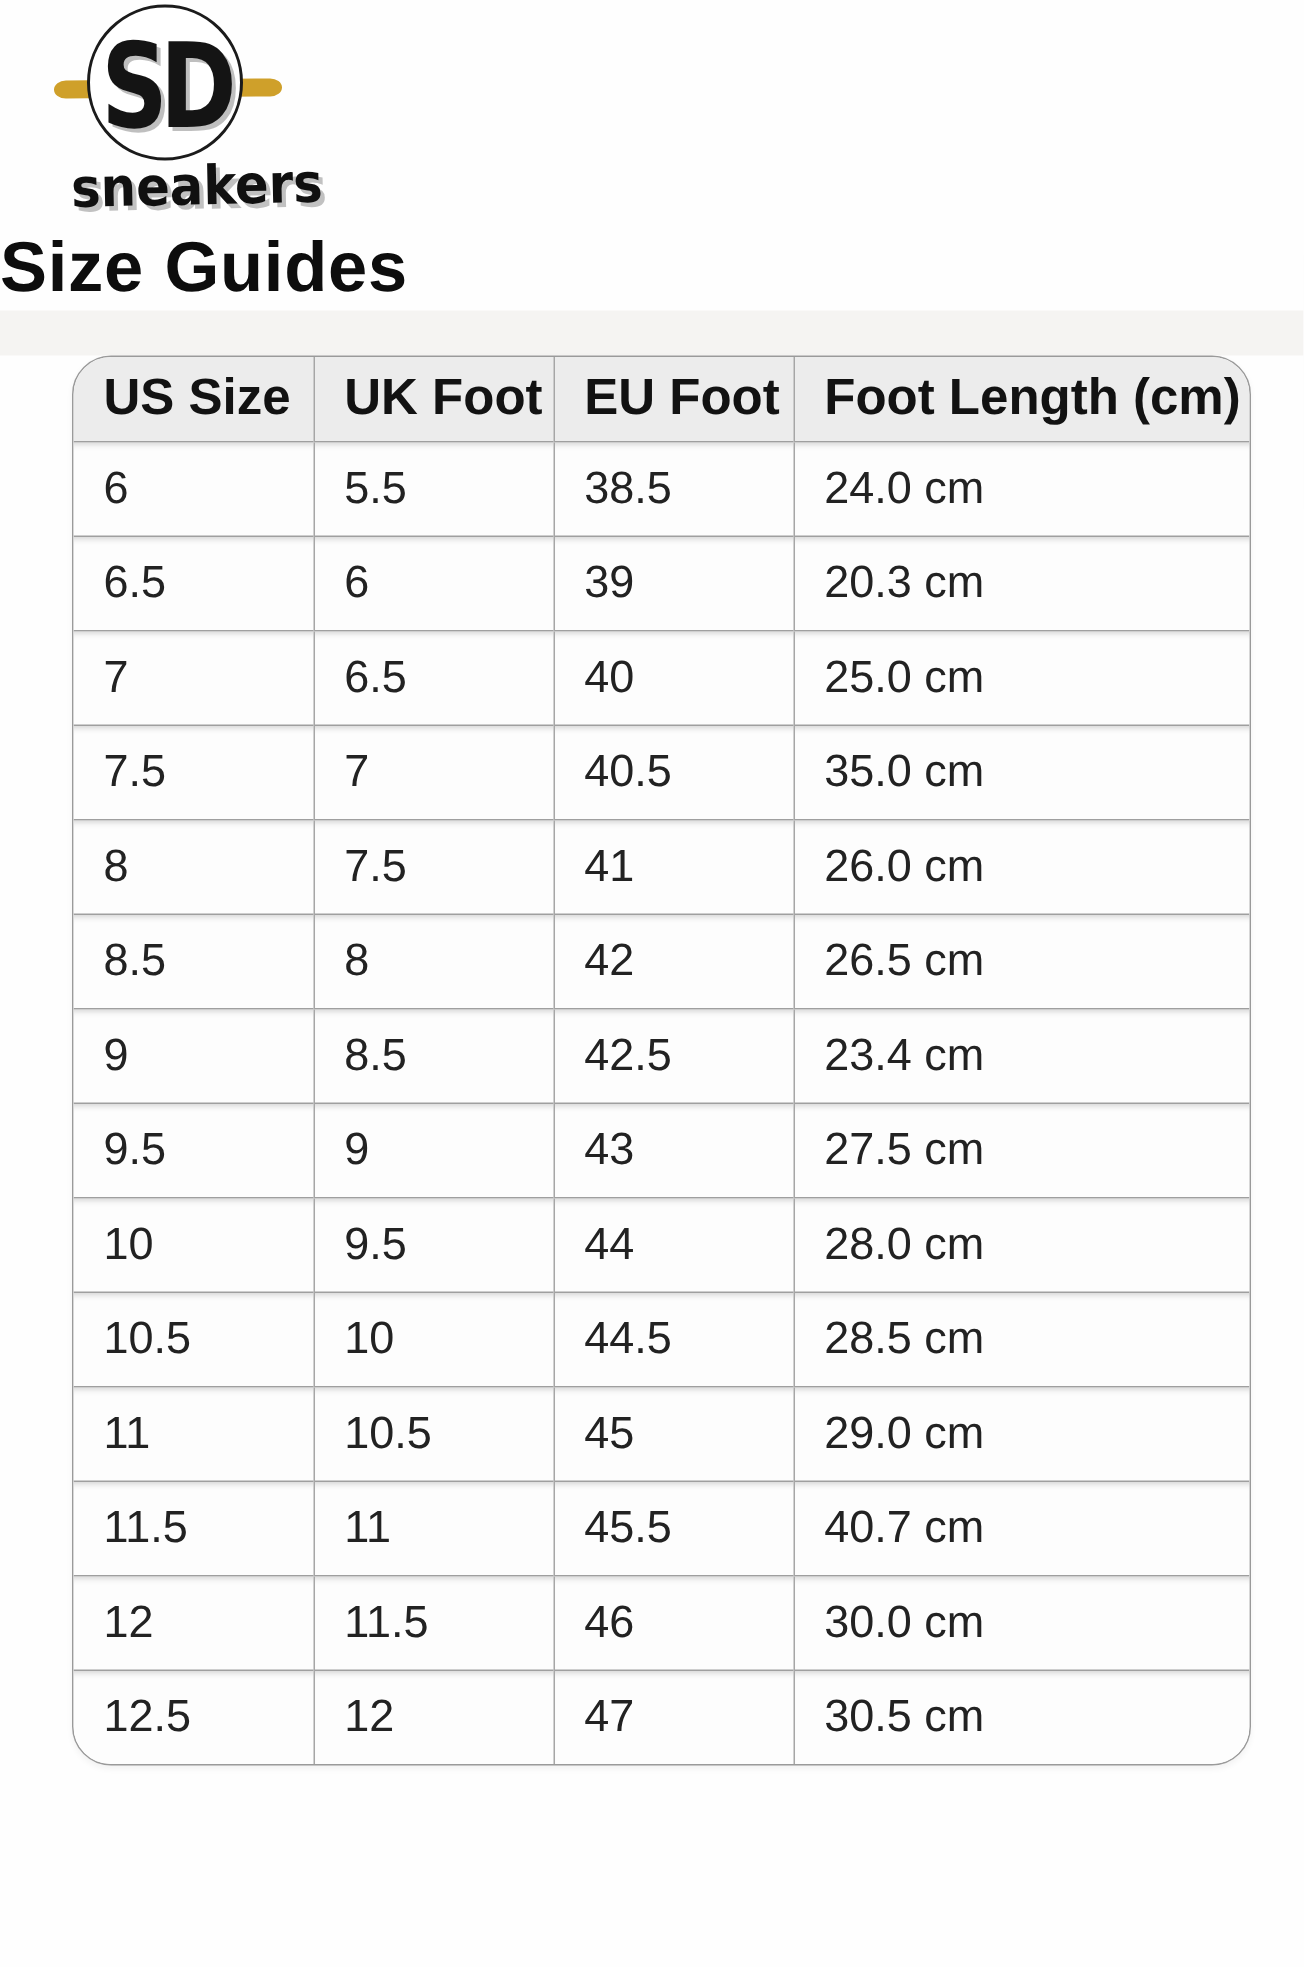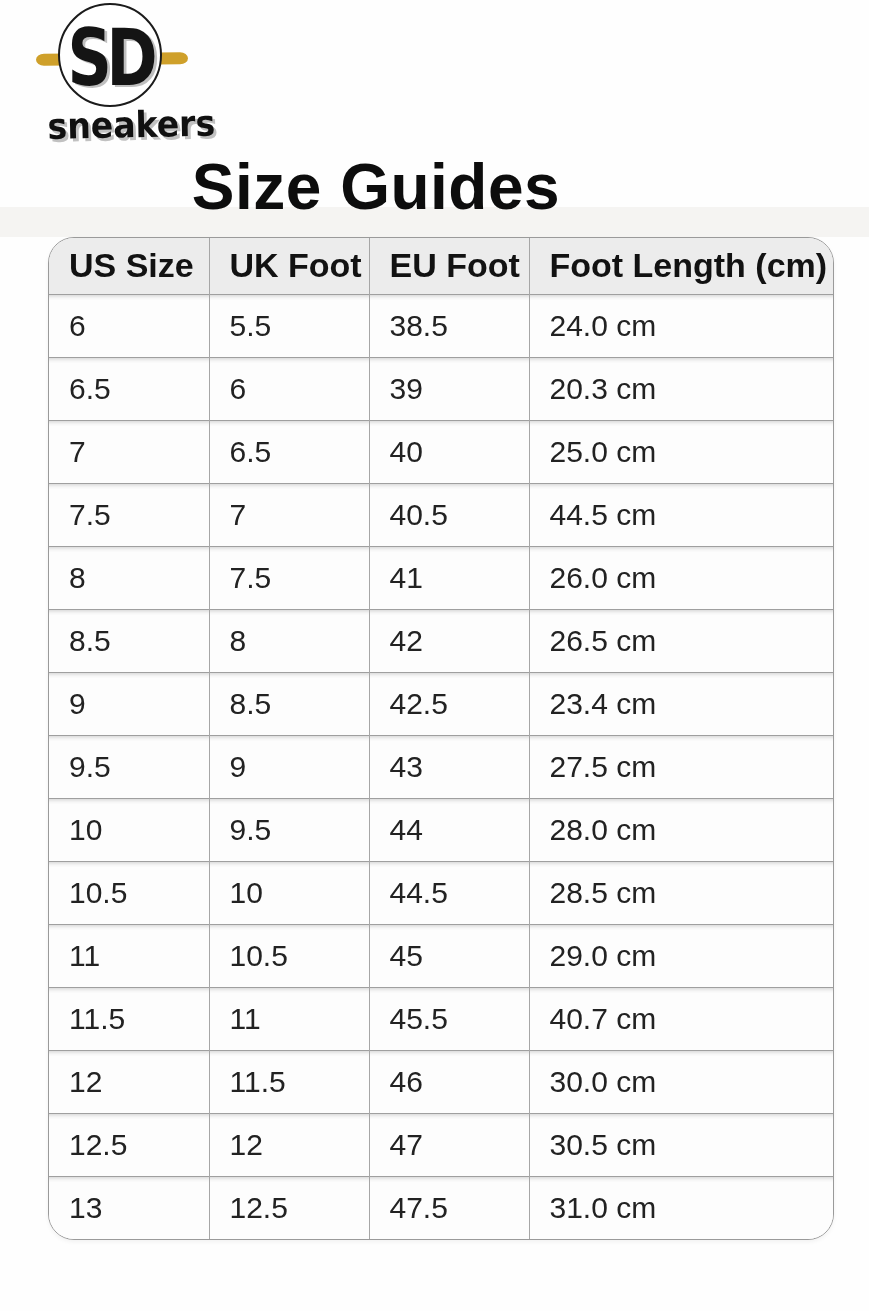--- a/index.html
+++ b/index.html
@@ -48,22 +48,22 @@
     color: #101010;
     transform: rotate(-1.2deg) scaleX(0.92);
     transform-origin: left top;
     text-shadow: 3px 3px 0 rgba(120,120,120,0.45);
   }
 
   
   .page-title {
     position: absolute; left: 0; top: 150px;
     width: 752px;
-    text-align: center;
-    font-size: 64px;
+    text-align: left;
+    font-size: 47px;
     font-weight: bold;
     color: #0d0d0d;
     letter-spacing: 0.5px;
   }
   .title-band {
     position: absolute; left: 0; top: 207px;
     width: 869px; height: 30px;
     background: #f5f4f2;
   }
 
@@ -152,21 +152,21 @@
         <tr>
           <td>7</td>
           <td>6.5</td>
           <td>40</td>
           <td>25.0 cm</td>
         </tr>
         <tr>
           <td>7.5</td>
           <td>7</td>
           <td>40.5</td>
-          <td>44.5 cm</td>
+          <td>35.0 cm</td>
         </tr>
         <tr>
           <td>8</td>
           <td>7.5</td>
           <td>41</td>
           <td>26.0 cm</td>
         </tr>
         <tr>
           <td>8.5</td>
           <td>8</td>
@@ -214,21 +214,15 @@
           <td>11.5</td>
           <td>46</td>
           <td>30.0 cm</td>
         </tr>
         <tr>
           <td>12.5</td>
           <td>12</td>
           <td>47</td>
           <td>30.5 cm</td>
         </tr>
-        <tr>
-          <td>13</td>
-          <td>12.5</td>
-          <td>47.5</td>
-          <td>31.0 cm</td>
-        </tr>
       </tbody>
   </table>
 </div>
 
 </body></html>

